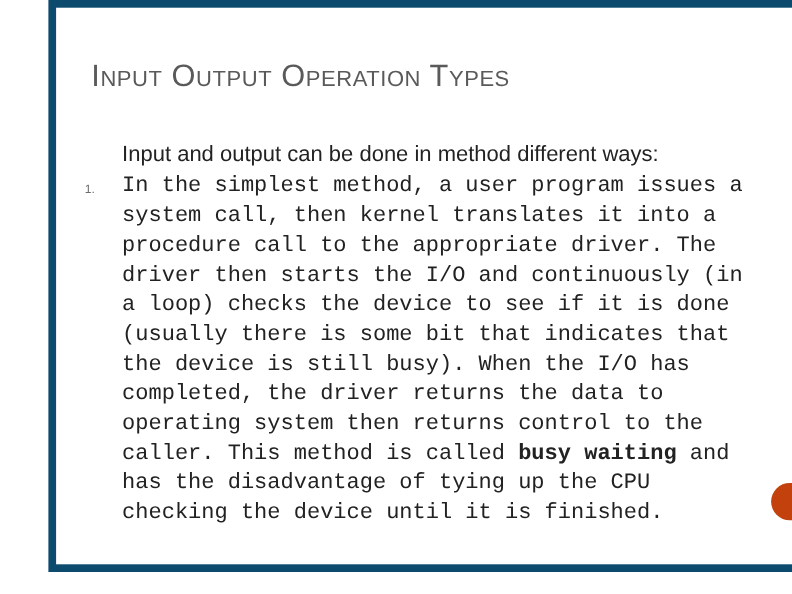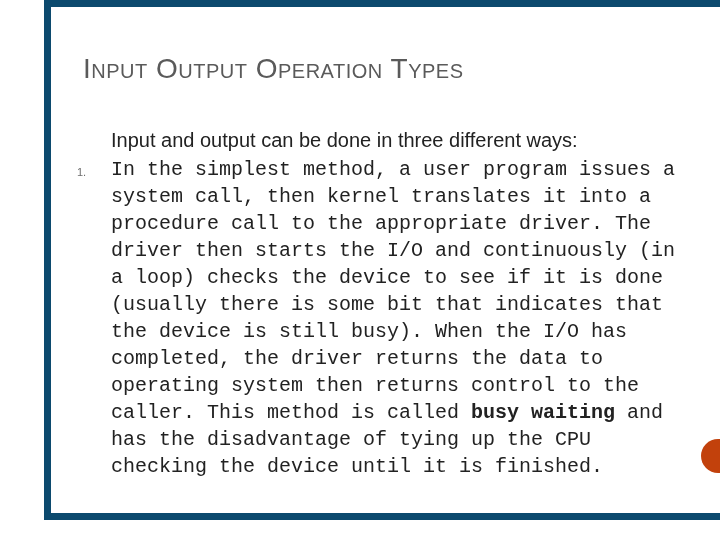--- a/index.html
+++ b/index.html
@@ -76,21 +76,21 @@
   }
 </style>
 </head>
 <body>
 
 <div class="slide">
 
   <div class="title">Input Output Operation Types</div>
 
   <div class="body">
-    <div class="intro">Input and output can be done in three different ways:</div>
+    <div class="intro">Input and output can be done in method different ways:</div>
     <div class="list-row">
       <div class="num">1.</div>
       <div class="item-text">
         <span>In the simplest method, a user program issues a system call, then kernel translates it into a procedure call to the appropriate driver. The driver then starts the I/O and continuously (in a loop) checks the device to see if it is done (usually there is some bit that indicates that the device is still busy). When the I/O has completed, the driver returns the data to operating system then returns control to the caller. This method is called </span><span class="bold">busy waiting</span><span> and has the disadvantage of tying up the CPU checking the device until it is finished.</span>
       </div>
     </div>
   </div>
 
   <div class="page-badge">
     <span>22</span>

